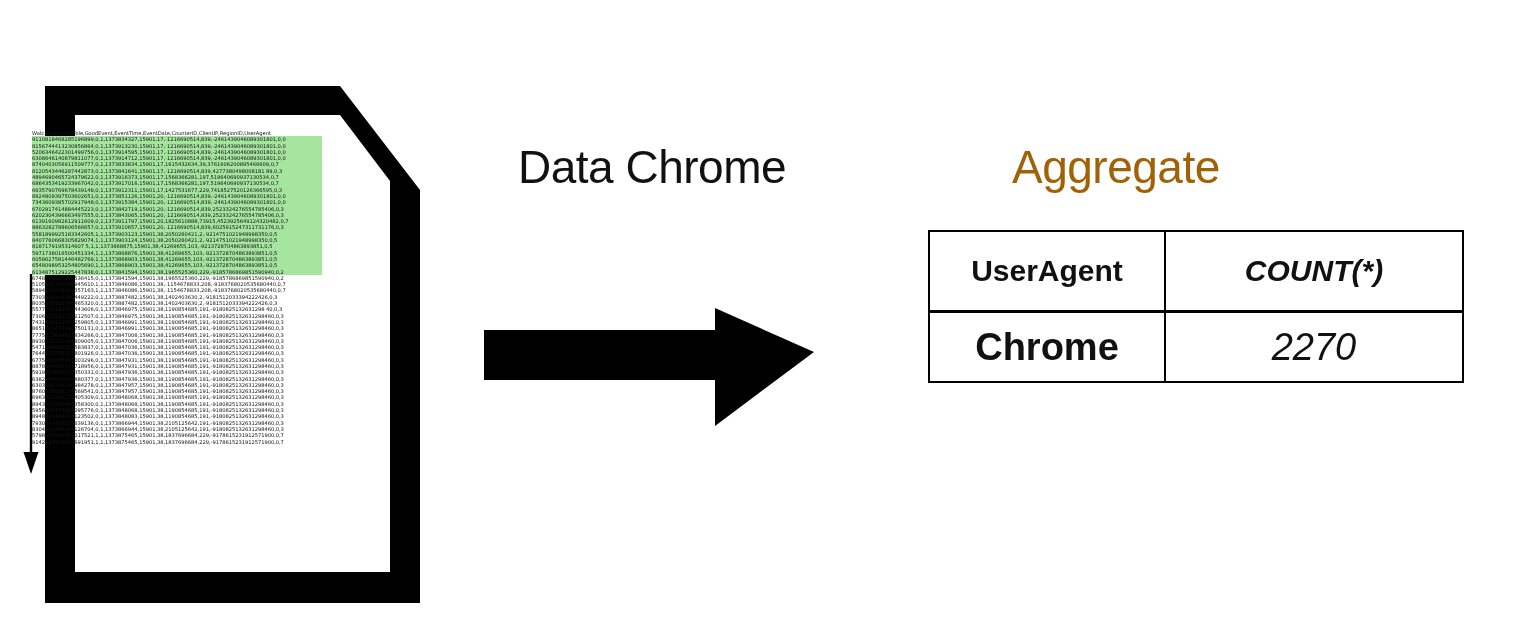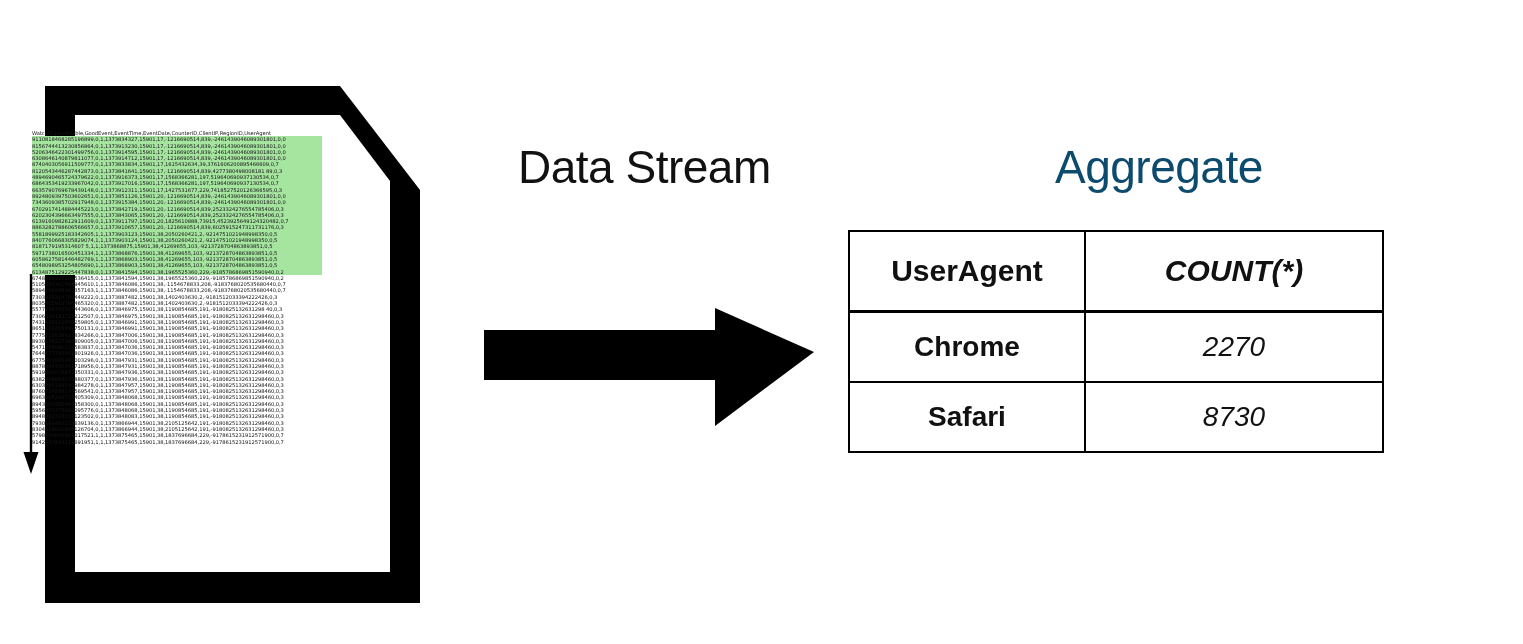--- a/index.html
+++ b/index.html
@@ -100,30 +100,30 @@
     position: absolute;
     left: 484px;
     top: 308px;
     width: 330px;
     height: 144px;
   }
 
   
   #aggregate-title {
     position: absolute;
-    left: 1055px;
+    left: 1012px;
     top: 140px;
     font-size: 46px;
-    color: #0c4a6e;
+    color: #a16207;
     white-space: nowrap;
     letter-spacing: -0.5px;
   }
   #aggregate-table {
     position: absolute;
-    left: 848px;
+    left: 928px;
     top: 230px;
     width: 526px;
     border-collapse: collapse;
     table-layout: fixed;
   }
   #aggregate-table td {
     border: 2px solid #000000;
     text-align: center;
     vertical-align: middle;
     color: #111111;
@@ -131,21 +131,21 @@
   #aggregate-table .col-a { width: 232px; }
   #aggregate-table .col-b { width: 294px; font-style: italic; }
   #aggregate-table tr.header-row td {
     height: 76px;
     font-size: 30px;
     font-weight: bold;
     border-bottom-width: 3px;
   }
   #aggregate-table tr.data-row td {
     height: 66px;
-    font-size: 28px;
+    font-size: 38px;
   }
   #aggregate-table tr.data-row td.label-cell {
     font-weight: bold;
   }
 </style>
 </head>
 <body>
 
 <div id="canvas">
 
@@ -158,38 +158,34 @@
   <div id="csv-block">
     <span class="csv-line">WatchID,JavaEnable,GoodEvent,EventTime,EventDate,CounterID,ClientIP,RegionID,UserAgent</span>
     <span id="csv-rows-host"><span class="csv-line hl">9110818468285196899,0,1,1373834327,15901,17,-1216690514,839,-2461439046089301801,0,0</span><span class="csv-line hl">8156744413230856864,0,1,1373913230,15901,17,-1216690514,839,-2461439046089301801,0,0</span><span class="csv-line hl">5206346422301499756,0,1,1373914595,15901,17,-1216690514,839,-2461439046089301801,0,0</span><span class="csv-line hl">6308646140879811077,0,1,1373914712,15901,17,-1216690514,839,-2461439046089301801,0,0</span><span class="csv-line hl">8740403056911509777,0,1,1373833834,15901,17,1615432634,39,3761606200895466609,0,7</span><span class="csv-line hl">8120543446287442873,0,1,1373841641,15901,17,-1216690514,839,4277380498008181 89,0,3</span><span class="csv-line hl">4894690465724379622,0,1,1373916373,15901,17,1568366281,197,519640690937130534,0,7</span><span class="csv-line hl">6864353419233967042,0,1,1373917016,15901,17,1568366281,197,519640690937130534,0,7</span><span class="csv-line hl">6635790769678439148,0,1,1373912311,15901,17,1427531677,229,7418527520126366595,0,3</span><span class="csv-line hl">8924809397503602651,0,1,1373851126,15901,20,-1216690514,839,-2461439046089301801,0,0</span><span class="csv-line hl">7343609385702917948,0,1,1373915384,15901,20,-1216690514,839,-2461439046089301801,0,0</span><span class="csv-line hl">6702917414884445223,0,1,1373842719,15901,20,-1216690514,839,2523324276554785406,0,3</span><span class="csv-line hl">6202304396663497555,0,1,1373843065,15901,20,-1216690514,839,2523324276554785406,0,3</span><span class="csv-line hl">6139160982612911609,0,1,1373911797,15901,20,1825610888,73915,4523925649124320482,0,7</span><span class="csv-line hl">8863282788606566657,0,1,1373910657,15901,20,-1216690514,839,6025915247311731176,0,3</span><span class="csv-line hl">5581899925183342605,1,1,1373903123,15901,38,2050260421,2,-9214751021948998350,0,5</span><span class="csv-line hl">8407760668305829074,1,1,1373903124,15901,38,2050260421,2,-9214751021948998350,0,5</span><span class="csv-line hl">8187179195314607 5,1,1,1373868875,15901,38,41269655,103,-9213728704863893851,0,5</span><span class="csv-line hl">5971738016500451334,1,1,1373868876,15901,38,41269655,103,-9213728704863893851,0,5</span><span class="csv-line hl">6058627581446482769,1,1,1373868903,15901,38,41269655,103,-9213728704863893851,0,5</span><span class="csv-line hl">6548098953254805690,1,1,1373868903,15901,38,41269655,103,-9213728704863893851,0,5</span><span class="csv-line hl">6134875129225447838,0,1,1373841594,15901,38,1965525360,229,-9185786869851590940,0,2</span><span class="csv-line">6748981127186536415,0,1,1373841594,15901,38,1965525360,229,-9185786869851590940,0,2</span><span class="csv-line">5105364361564945610,1,1,1373846086,15901,38,-1154678833,208,-9183768020535680440,0,7</span><span class="csv-line">5894206448987357163,1,1,1373846086,15901,38,-1154678833,208,-9183768020535680440,0,7</span><span class="csv-line">7303939314769449222,0,1,1373887482,15901,38,1402403630,2,-9181512033394222426,0,3</span><span class="csv-line">8035905910786465320,0,1,1373887482,15901,38,1402403630,2,-9181512033394222426,0,3</span><span class="csv-line">5577736742543443606,0,1,1373846975,15901,38,1190854685,191,-9180825132631298 40,0,3</span><span class="csv-line">7306310182725212507,0,1,1373846975,15901,38,1190854685,191,-9180825132631298460,0,3</span><span class="csv-line">7431898112455259805,0,1,1373846991,15901,38,1190854685,191,-9180825132631298460,0,3</span><span class="csv-line">8651233415492750131,0,1,1373846991,15901,38,1190854685,191,-9180825132631298460,0,3</span><span class="csv-line">7775215638811834266,0,1,1373847006,15901,38,1190854685,191,-9180825132631298460,0,3</span><span class="csv-line">8930076227364809005,0,1,1373847006,15901,38,1190854685,191,-9180825132631298460,0,3</span><span class="csv-line">5471849080122583837,0,1,1373847036,15901,38,1190854685,191,-9180825132631298460,0,3</span><span class="csv-line">7644677785951801926,0,1,1373847036,15901,38,1190854685,191,-9180825132631298460,0,3</span><span class="csv-line">6775601835481003296,0,1,1373847931,15901,38,1190854685,191,-9180825132631298460,0,3</span><span class="csv-line">8878904430741718956,0,1,1373847931,15901,38,1190854685,191,-9180825132631298460,0,3</span><span class="csv-line">5919893676877350331,0,1,1373847936,15901,38,1190854685,191,-9180825132631298460,0,3</span><span class="csv-line">6382948654076880377,0,1,1373847936,15901,38,1190854685,191,-9180825132631298460,0,3</span><span class="csv-line">6303965199240984278,0,1,1373847957,15901,38,1190854685,191,-9180825132631298460,0,3</span><span class="csv-line">8760724589174569541,0,1,1373847957,15901,38,1190854685,191,-9180825132631298460,0,3</span><span class="csv-line">6963005249772405309,0,1,1373848068,15901,38,1190854685,191,-9180825132631298460,0,3</span><span class="csv-line">8943501585945358300,0,1,1373848068,15901,38,1190854685,191,-9180825132631298460,0,3</span><span class="csv-line">5956376775892095776,0,1,1373848068,15901,38,1190854685,191,-9180825132631298460,0,3</span><span class="csv-line">8948892333003123502,0,1,1373848083,15901,38,1190854685,191,-9180825132631298460,0,3</span><span class="csv-line">7930693463233639136,0,1,1373866944,15901,38,2105125642,191,-9180825132631298460,0,3</span><span class="csv-line">8304919690965126704,0,1,1373866944,15901,38,2105125642,191,-9180825132631298460,0,3</span><span class="csv-line">5798540646801017521,1,1,1373875465,15901,38,1837696684,229,-9178615231912571900,0,7</span><span class="csv-line">9142387834119691951,1,1,1373875465,15901,38,1837696684,229,-9178615231912571900,0,7</span></span>
   </div>
 
   <svg id="scan-arrow" viewBox="0 0 26 204">
     <line x1="13" y1="2" x2="13" y2="184" stroke="#000000" stroke-width="2.4"></line>
     <polygon points="13,202 5.5,180 20.5,180" fill="#000000"></polygon>
   </svg>
 
-  <div id="stream-label">Data Stream</div>
+  <div id="stream-label">Data Chrome</div>
 
   <svg id="stream-arrow" viewBox="0 0 330 144">
     <polygon points="0,22 231,22 231,0 330,44 231,118 231,72 0,72" fill="#000000"></polygon>
   </svg>
 
   <div id="aggregate-title">Aggregate</div>
 
   <table id="aggregate-table">
     <tbody>
       <tr class="header-row">
         <td class="col-a">UserAgent</td>
         <td class="col-b">COUNT(*)</td>
       </tr>
       <tr class="data-row">
         <td class="col-a label-cell">Chrome</td>
         <td class="col-b">2270</td>
       </tr>
-      <tr class="data-row">
-        <td class="col-a label-cell">Safari</td>
-        <td class="col-b">8730</td>
-      </tr>
     </tbody>
   </table>
 
 </div>
 
 </body></html>

